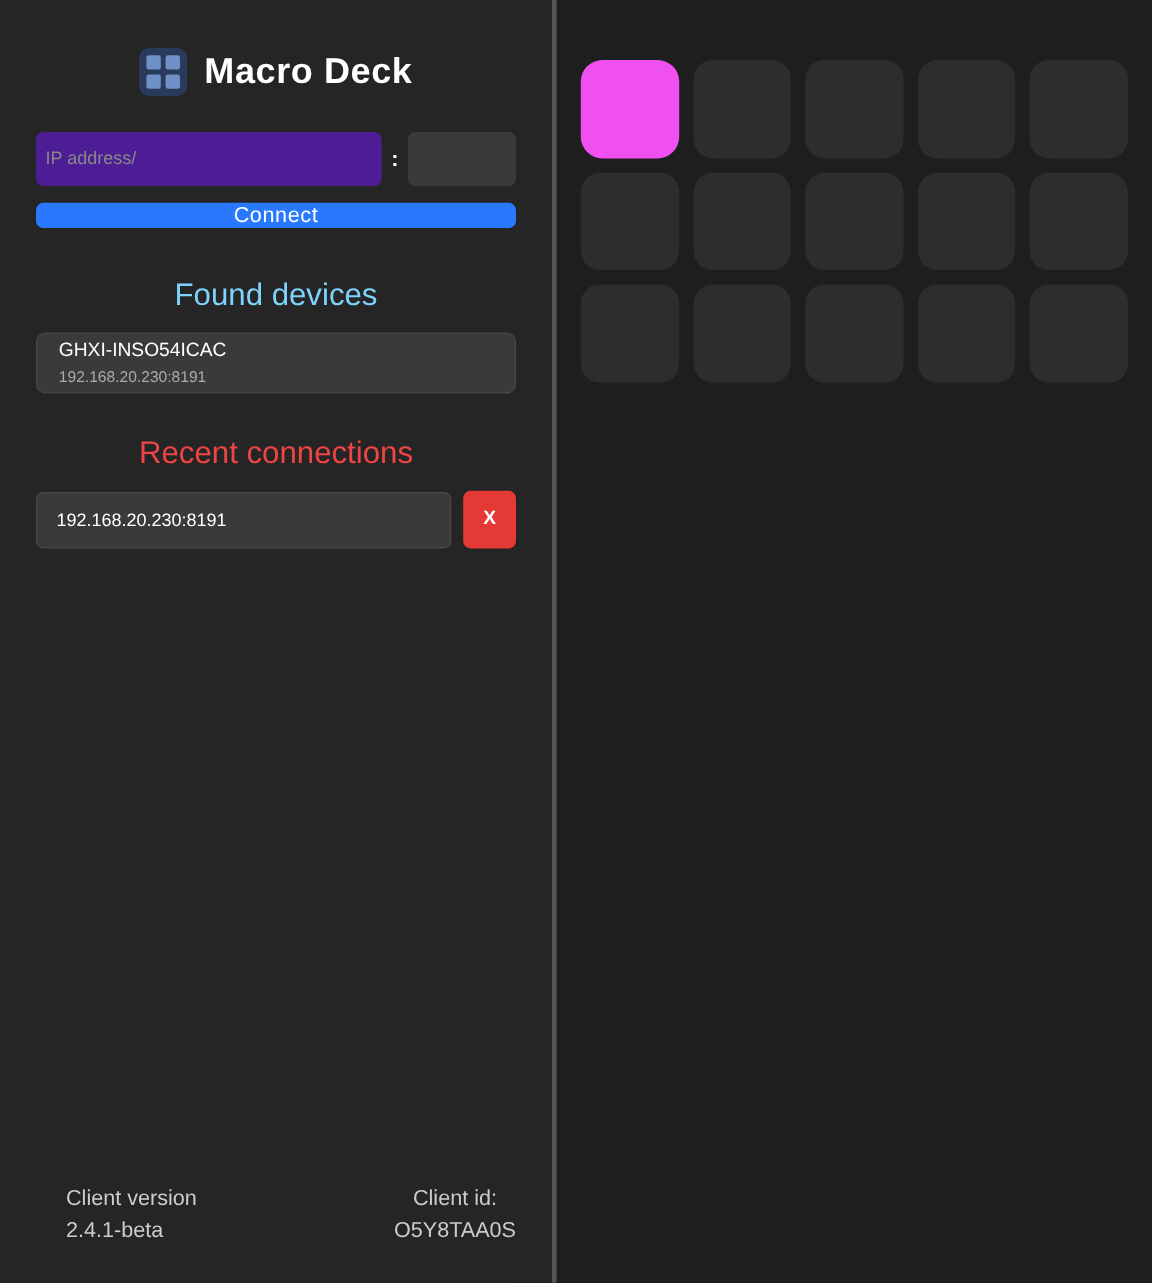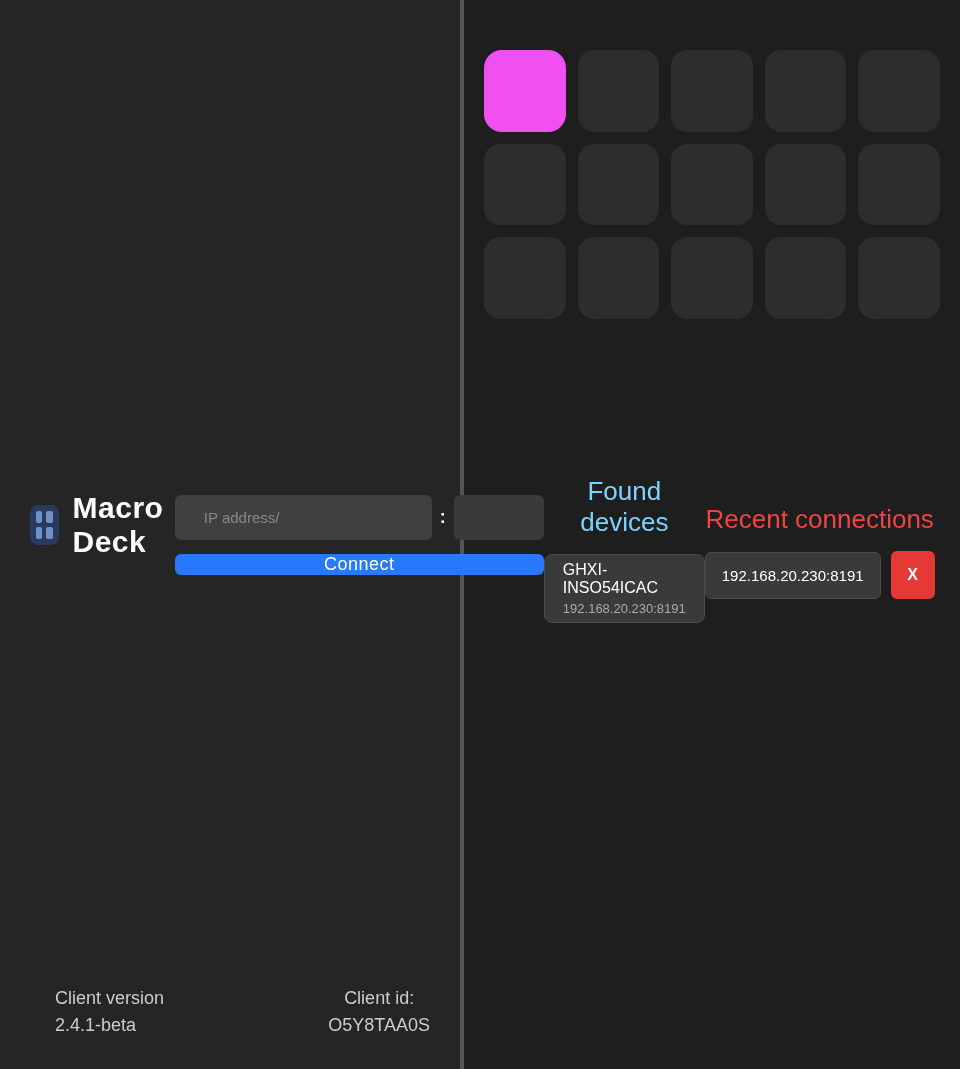--- a/index.html
+++ b/index.html
@@ -16,21 +16,21 @@
       overflow: hidden;
       display: flex;
     }
 
     
     .left-panel {
       width: 460px;
       height: 1069px;
       background: #252525;
       display: flex;
-      flex-direction: row;
+      flex-direction: column;
       align-items: center;
       padding: 40px 30px 30px 30px;
       position: relative;
     }
 
     .logo-area {
       display: flex;
       align-items: center;
       gap: 14px;
       margin-bottom: 30px;
@@ -74,24 +74,24 @@
 
     .input-row {
       display: flex;
       align-items: center;
       gap: 8px;
       margin-bottom: 14px;
     }
 
     .ip-input {
       flex: 1;
-      background: #404040;
-      border: none;
-      border-radius: 6px;
-      padding: 14px 29px;
+      background: #4c1d95;
+      border: none;
+      border-radius: 6px;
+      padding: 14px 8px;
       color: #aaaaaa;
       font-size: 15px;
       outline: none;
     }
 
     .ip-input::placeholder {
       color: #888888;
     }
 
     .colon-sep {

